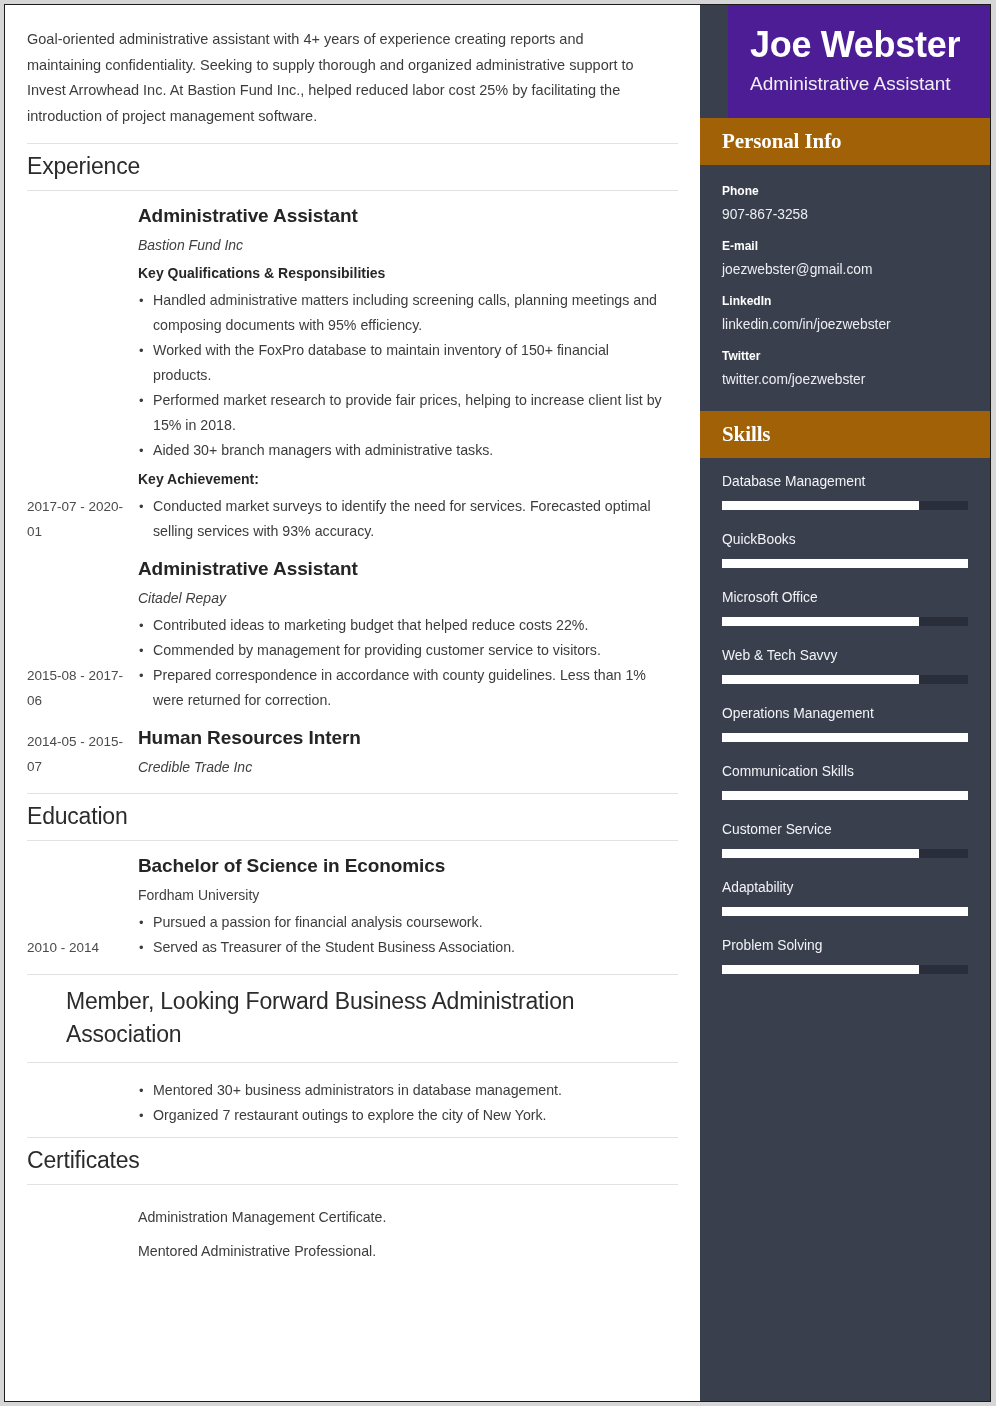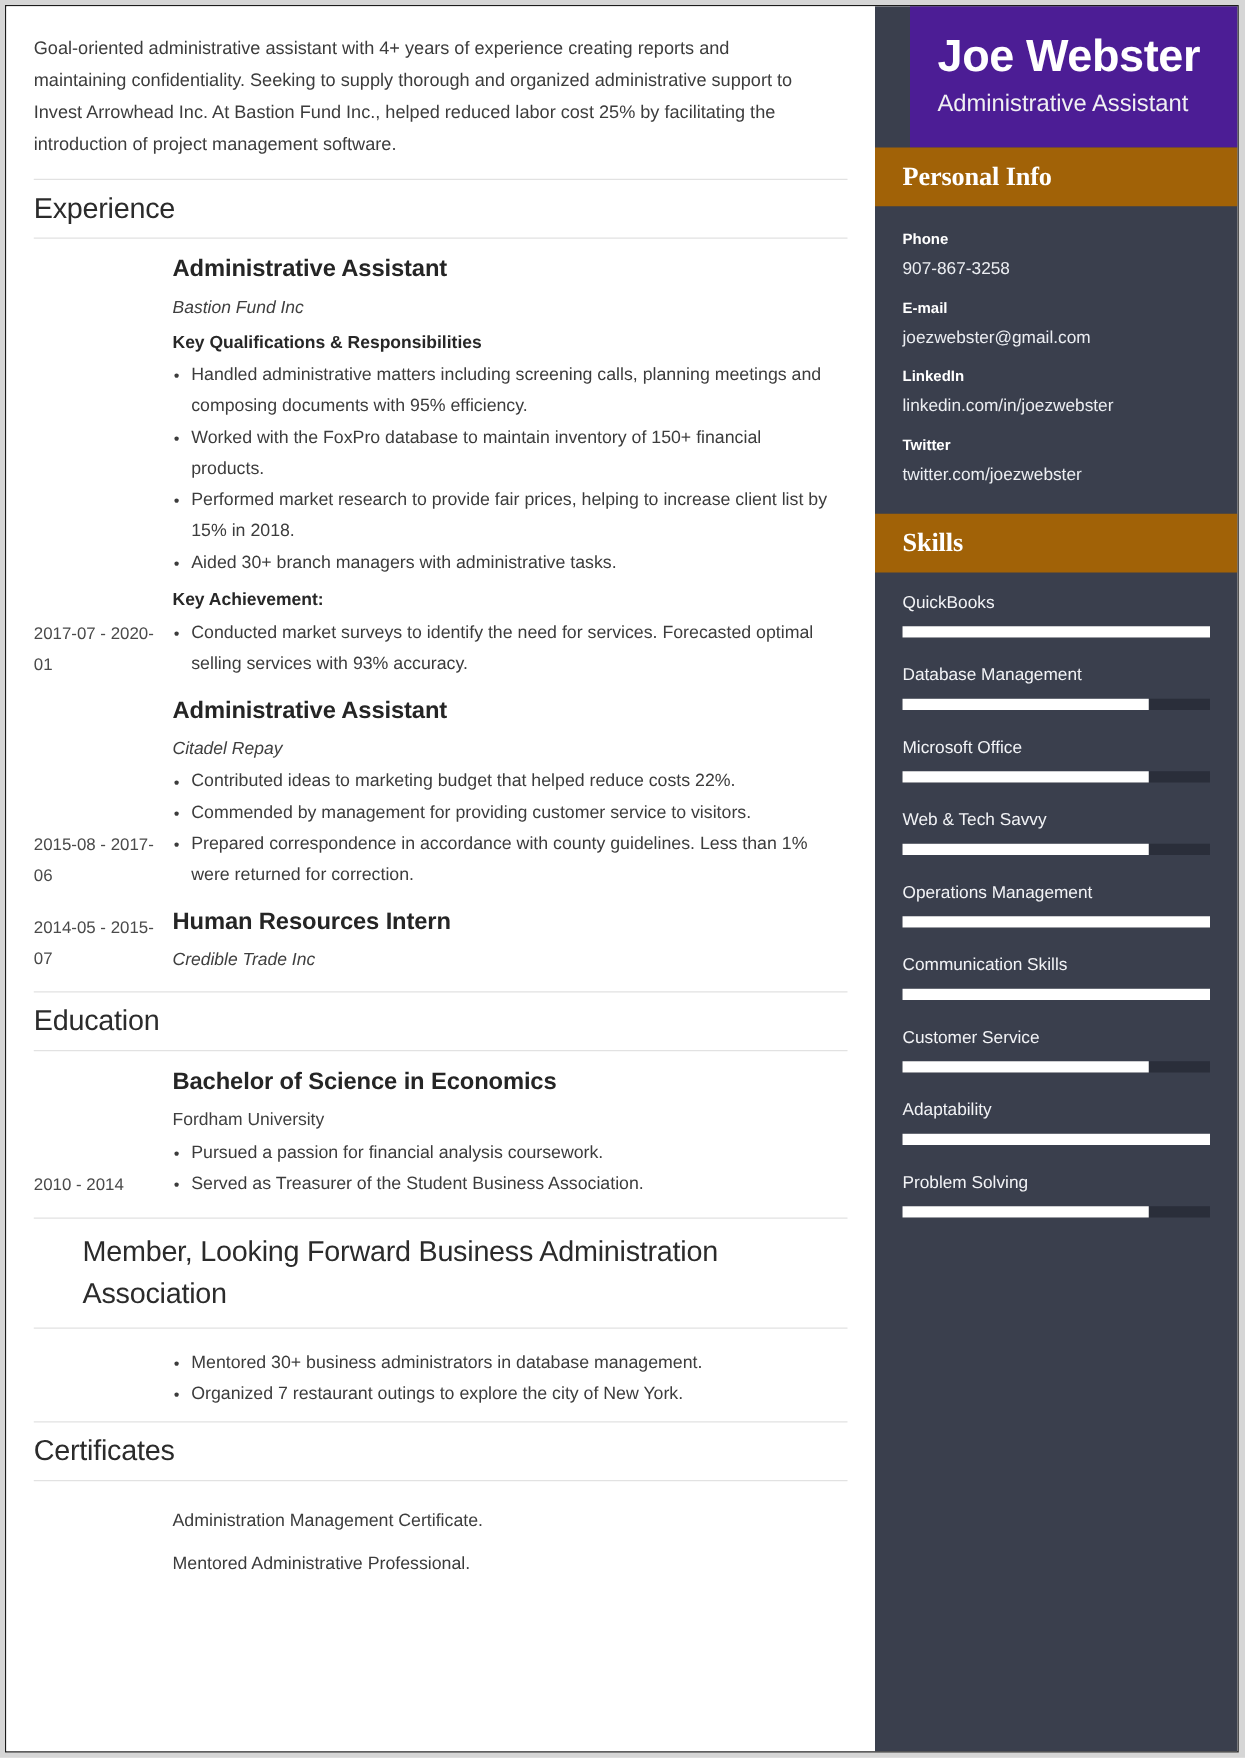--- a/index.html
+++ b/index.html
@@ -359,29 +359,29 @@
           <div class="info-value">twitter.com/joezwebster</div>
         </div>
       </div>
 
       <div class="sb-bar" style="margin-top:10px;">
         <div class="sb-bar-title">Skills</div>
       </div>
 
       <div class="skills-body">
         <div class="skill">
+          <div class="skill-name">Database Management</div>
+          <div class="skill-track">
+            <div class="skill-fill" style="width: 80%;"></div>
+          </div>
+        </div>
+        <div class="skill">
           <div class="skill-name">QuickBooks</div>
           <div class="skill-track">
             <div class="skill-fill" style="width: 100%;"></div>
-          </div>
-        </div>
-        <div class="skill">
-          <div class="skill-name">Database Management</div>
-          <div class="skill-track">
-            <div class="skill-fill" style="width: 80%;"></div>
           </div>
         </div>
         <div class="skill">
           <div class="skill-name">Microsoft Office</div>
           <div class="skill-track">
             <div class="skill-fill" style="width: 80%;"></div>
           </div>
         </div>
         <div class="skill">
           <div class="skill-name">Web &amp; Tech Savvy</div>

